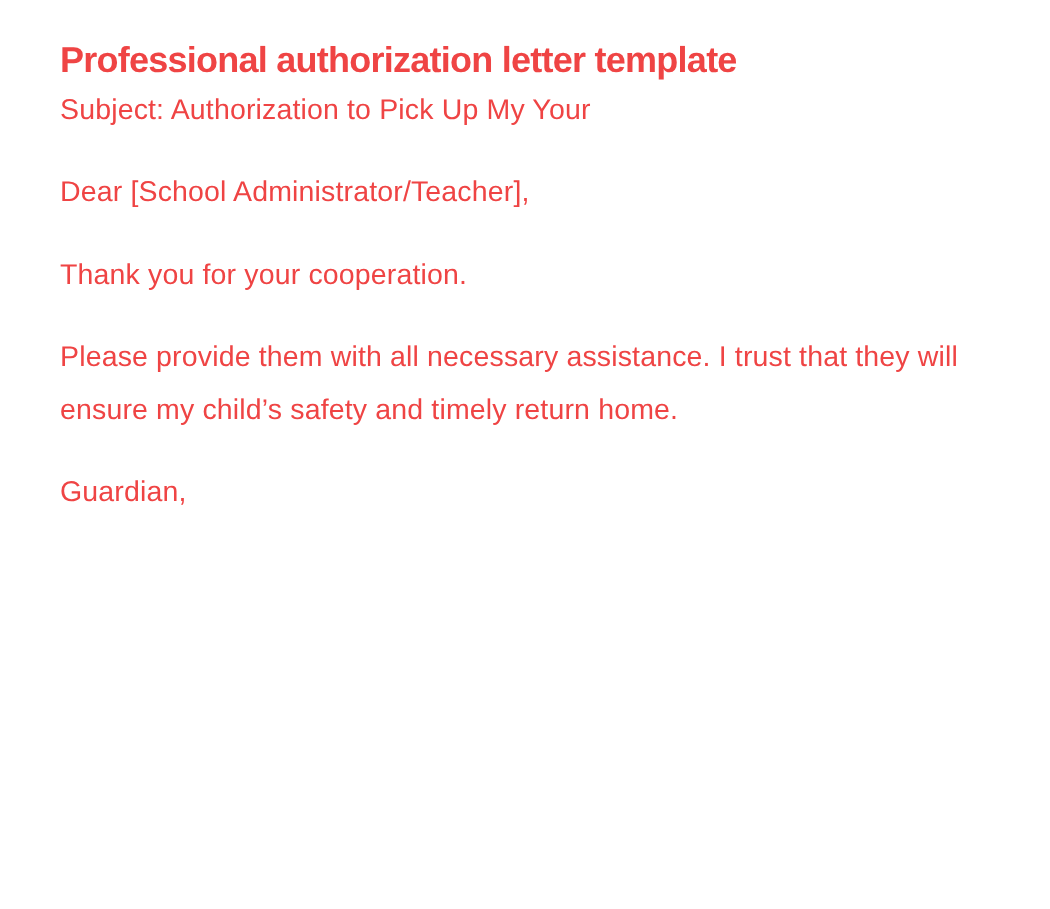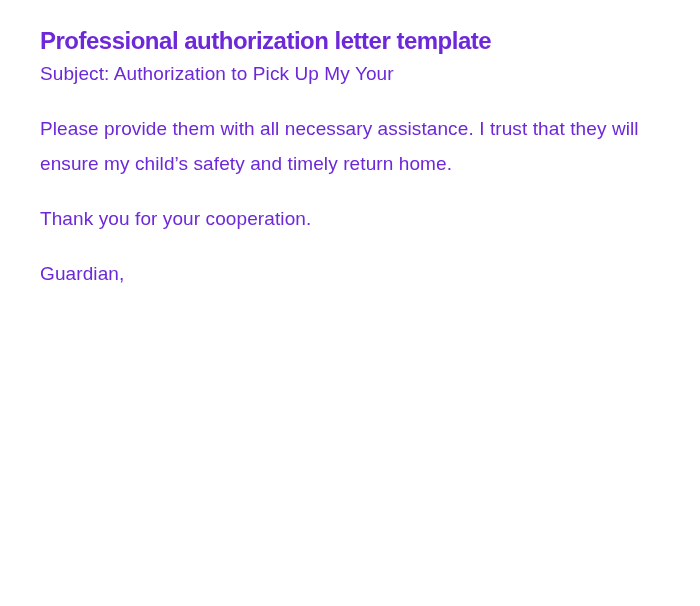--- a/index.html
+++ b/index.html
@@ -1,23 +1,24 @@
 <!DOCTYPE html>
 <html><head>
 <meta charset="utf-8">
 <style>
   html, body { margin: 0; padding: 0; background: #ffffff; }
   body { width: 700px; height: 606px; overflow: hidden; position: relative; }
-  .doc { position: absolute; left: 40px; top: 24px; width: 630px; color: #6d28d9; font-family: "Liberation Sans", sans-serif; }
+  .doc { position: absolute; left: 40px; top: 24px; width: 630px; color: #ef4444; font-family: "Liberation Sans", sans-serif; }
   .title { font-weight: bold; font-size: 24px; letter-spacing: -0.5px; margin: 0; line-height: 34px; height: 36px; }
   .para { font-size: 19px; line-height: 35px; margin: 0 0 20px 0; letter-spacing: 0.1px; }
   .p0 { margin-top: -4px; }
 </style>
 </head>
 <body>
 
 <div class="doc">
   <h1 class="title">Professional authorization letter template</h1>
   <p class="para p0">Subject: Authorization to Pick Up My Your</p>
+  <p class="para">Dear [School Administrator/Teacher],</p>
+  <p class="para">Thank you for your cooperation.</p>
   <p class="para">Please provide them with all necessary assistance. I trust that they will ensure my child’s safety and timely return home.</p>
-  <p class="para">Thank you for your cooperation.</p>
   <p class="para">Guardian,</p>
 </div>
 
 </body></html>

